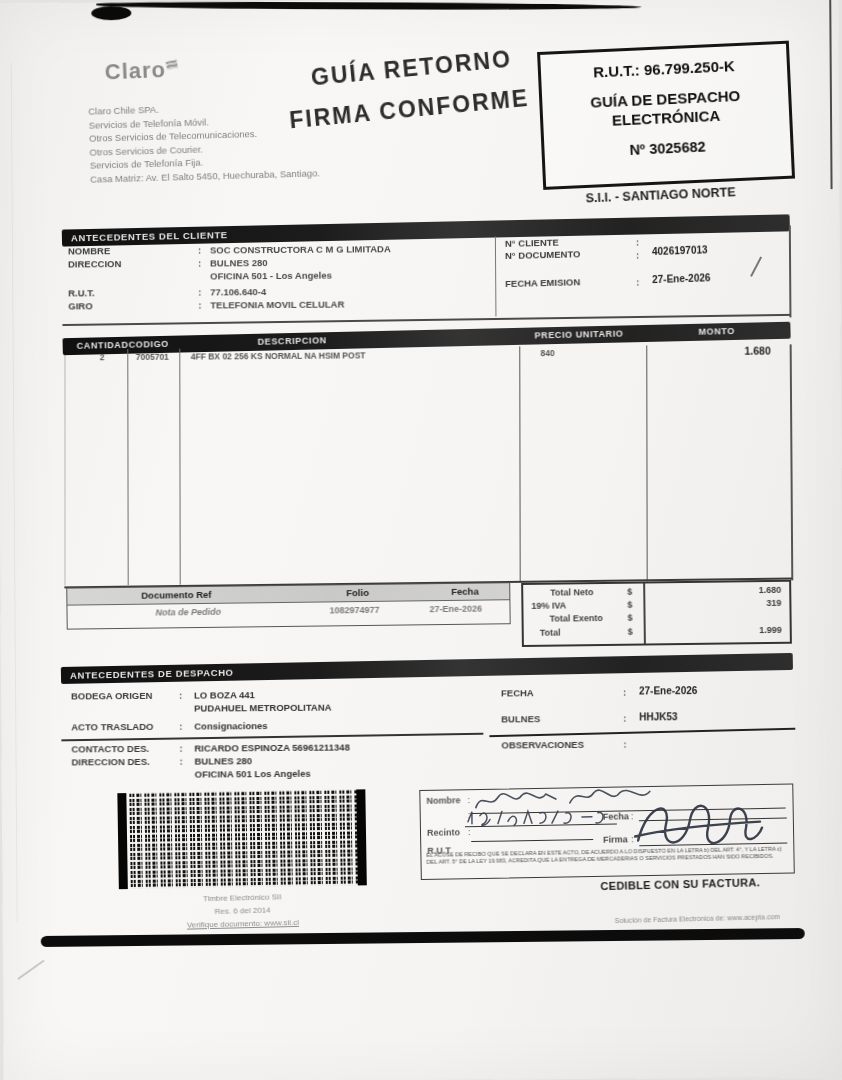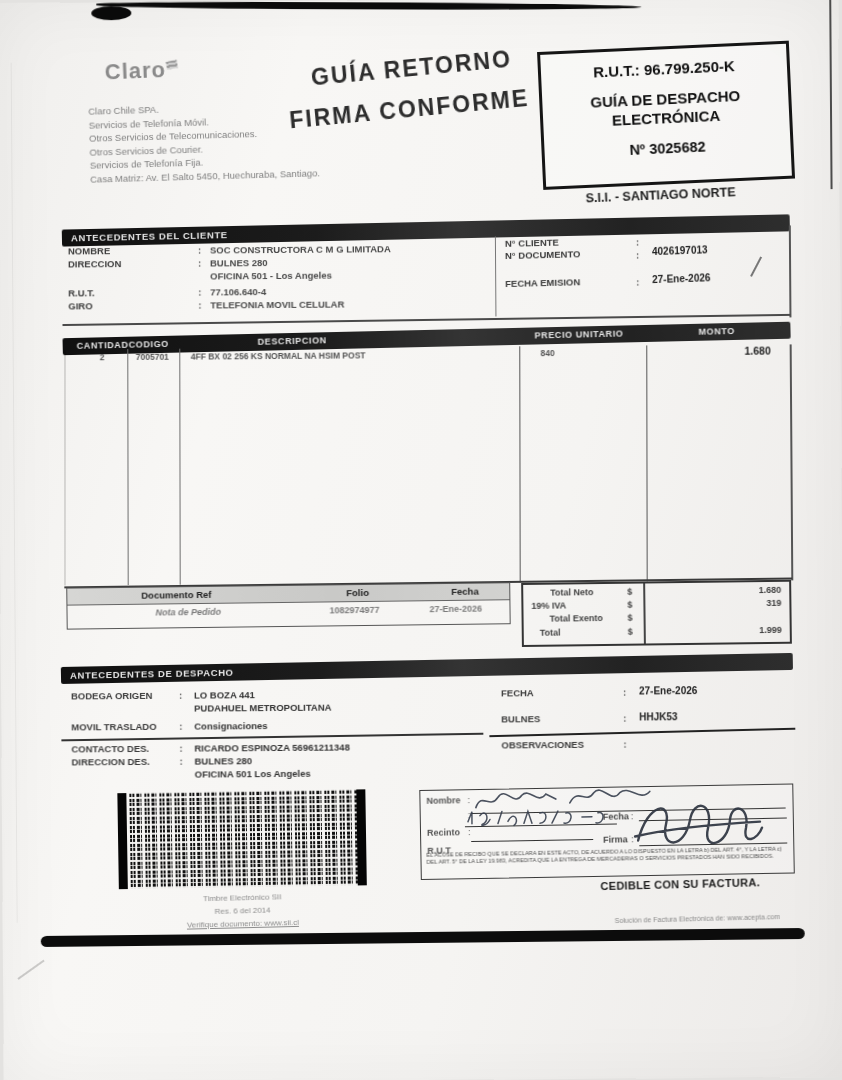--- a/index.html
+++ b/index.html
@@ -156,21 +156,21 @@
     <div class="totrow blur1" style="left:130px;top:43px;width:128px;text-align:right;">1.999</div>
   </div>
 
   <div class="abs darkbar blur1" style="left:60px;top:660px;width:732px;height:17px;transform:rotate(-0.7deg);">
     <span class="bartitle">ANTECEDENTES DE DESPACHO</span>
   </div>
   <div class="abs lbl blur2" style="left:70px;top:688px;">BODEGA ORIGEN</div>
   <div class="abs colon blur2" style="left:178px;top:688px;">:</div>
   <div class="abs val blur2" style="left:193px;top:688px;color:#333;">LO BOZA 441</div>
   <div class="abs val blur2" style="left:193px;top:701px;color:#333;">PUDAHUEL  METROPOLITANA</div>
-  <div class="abs lbl blur2" style="left:70px;top:719px;">MOVIL TRASLADO</div>
+  <div class="abs lbl blur2" style="left:70px;top:719px;">ACTO TRASLADO</div>
   <div class="abs colon blur2" style="left:178px;top:719px;">:</div>
   <div class="abs val blur2" style="left:193px;top:719px;color:#333;">Consignaciones</div>
   <div class="abs" style="left:60px;top:735px;width:422px;height:1.5px;background:#333;transform:rotate(-0.5deg);filter:blur(.3px);"></div>
   <div class="abs lbl blur2" style="left:70px;top:741px;">CONTACTO DES.</div>
   <div class="abs colon blur2" style="left:178px;top:741px;">:</div>
   <div class="abs val blur2" style="left:193px;top:741px;color:#333;">RICARDO ESPINOZA 56961211348</div>
   <div class="abs lbl blur2" style="left:70px;top:754px;">DIRECCION DES.</div>
   <div class="abs colon blur2" style="left:178px;top:754px;">:</div>
   <div class="abs val blur2" style="left:193px;top:754px;color:#333;">BULNES 280</div>
   <div class="abs val blur2" style="left:193px;top:767px;color:#333;">OFICINA 501   Los Angeles</div>

